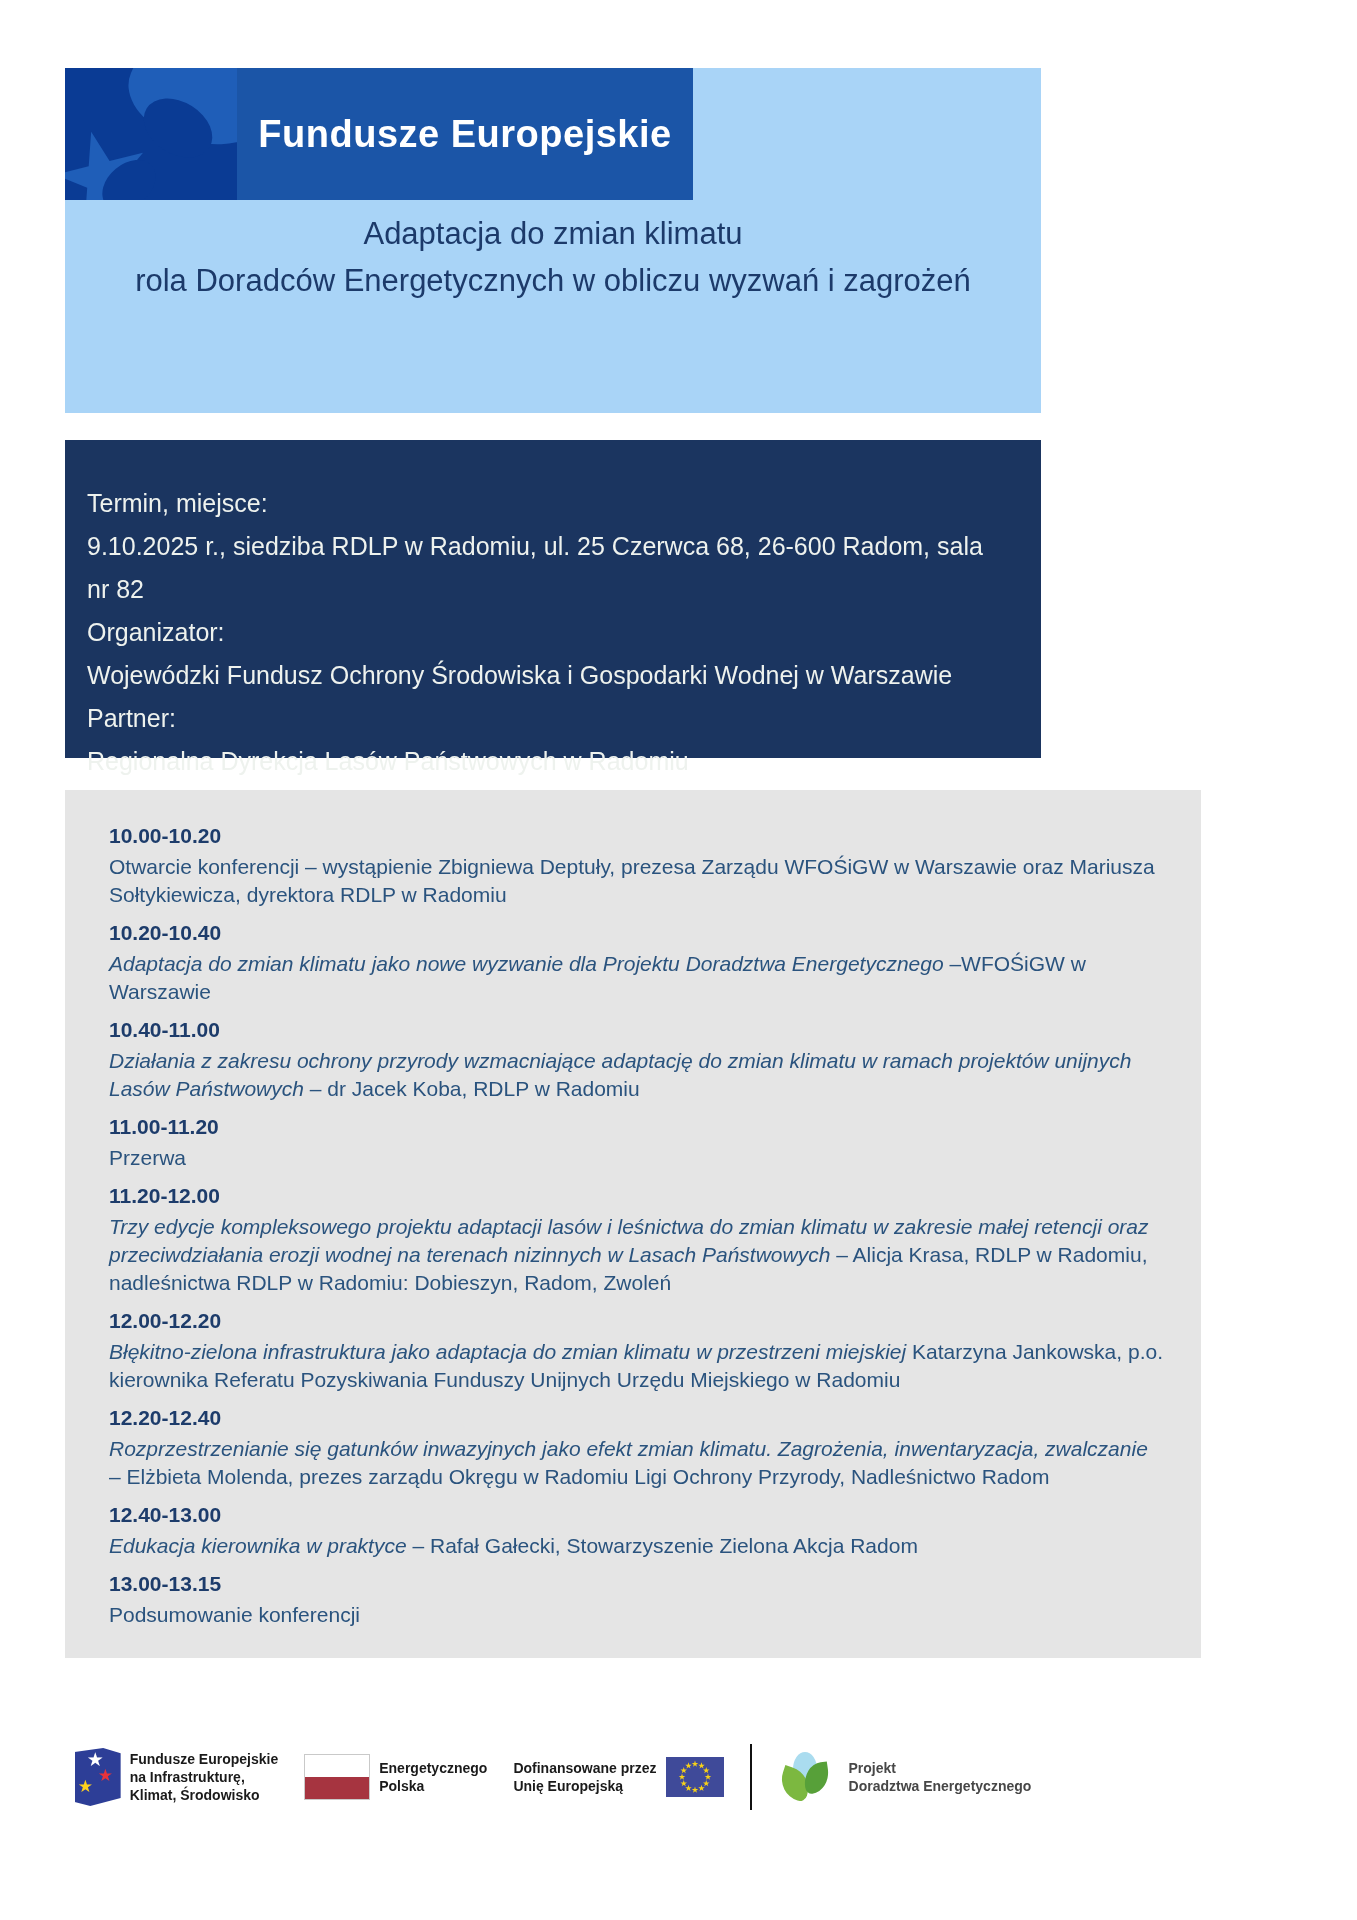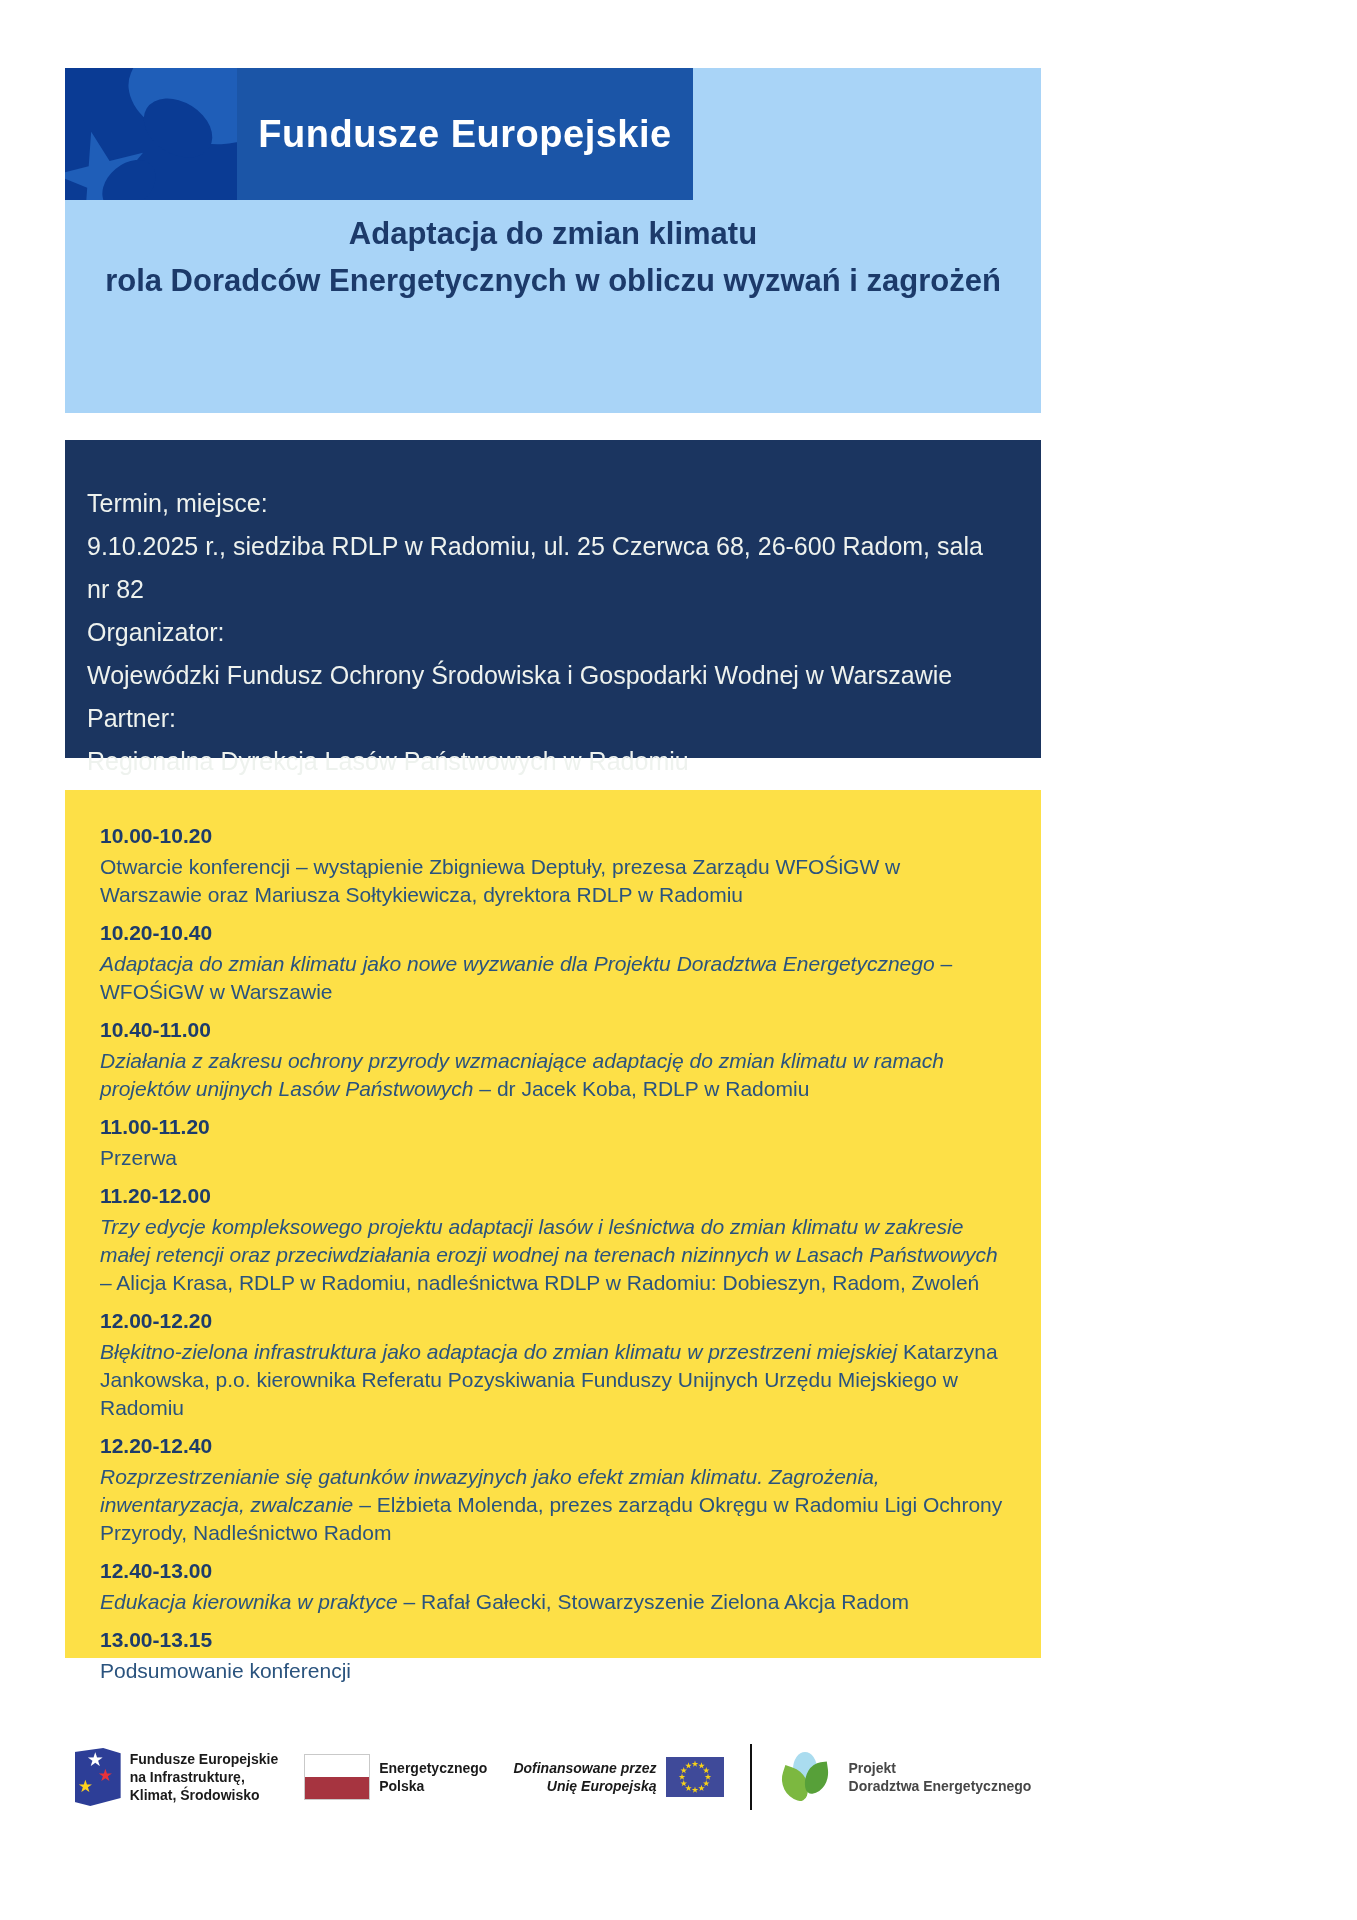--- a/index.html
+++ b/index.html
@@ -11,41 +11,41 @@
   .hero-band{position:absolute;left:0;top:0;width:628px;height:132px;background:#1b55a7;display:flex;}
   .fe-mark{flex:none;width:172px;height:132px;background:#0a3b94;position:relative;overflow:hidden;}
   .fe-mark span{position:absolute;display:block;}
   .m-blob1{width:150px;height:110px;background:#1f5eb8;border-radius:55% 45% 62% 38%;right:-44px;top:-34px;transform:rotate(24deg);}
   .m-blob2{width:74px;height:52px;background:#0a3b94;border-radius:50%;right:22px;top:34px;transform:rotate(32deg);}
   .m-star{left:-16px;bottom:-34px;font-size:118px;line-height:1;color:#1f5eb8;transform:rotate(-14deg);}
   .m-blob3{width:60px;height:42px;background:#0a3b94;border-radius:50%;left:34px;bottom:-6px;transform:rotate(-40deg);}
   .band-title{flex:1;display:flex;align-items:center;justify-content:center;color:#ffffff;
               font-weight:bold;font-size:38px;letter-spacing:0.5px;}
   .hero-titles{position:absolute;left:0;right:0;top:142px;text-align:center;color:#1c3a6a;
-               font-weight:bold;font-size:31px;line-height:47px;}
+               font-weight:normal;font-size:31px;line-height:47px;}
 
   
   .info-box{position:absolute;left:65px;top:440px;width:976px;height:318px;background:#1b3560;
             box-sizing:border-box;padding:42px 30px 0 22px;color:#eef2ee;font-size:25px;}
   .info-box p{margin:0;line-height:43px;font-weight:400;}
 
   
-  .agenda{position:absolute;left:65px;top:790px;width:976px;height:868px;background:#fde047;
-          box-sizing:border-box;padding:34px 38px 0 35px;color:#2a537e;font-size:21px;}
+  .agenda{position:absolute;left:65px;top:790px;width:1136px;height:868px;background:#e5e5e5;
+          box-sizing:border-box;padding:34px 38px 0 44px;color:#2a537e;font-size:21px;}
   .agenda .time{margin:12px 0 5px;font-weight:bold;color:#1d3c6b;}
   .agenda .time:first-child{margin-top:0;}
   .agenda .desc{margin:0;line-height:28px;}
   .agenda .it{font-style:italic;}
 
   
   .footer{position:absolute;left:65px;top:1722px;width:976px;height:110px;display:flex;
           align-items:center;justify-content:center;gap:26px;}
   .flogo{display:flex;align-items:center;gap:9px;}
   .ftext{font-size:14px;font-weight:bold;color:#1a1a1a;line-height:18px;}
-  .ftext.right{text-align:right;font-style:italic;}
+  .ftext.right{}
   .ftext.gray{color:#474747;font-size:14px;margin-left:8px;}
 
   .fe-flag{position:relative;width:46px;height:58px;background:#2d3e97;
            clip-path:polygon(0 7%,62% 0,100% 9%,100% 86%,34% 100%,0 93%);}
   .fe-flag .st{position:absolute;line-height:1;}
   .st.w{left:12px;top:2px;font-size:19px;color:#ffffff;}
   .st.r{left:23px;top:19px;font-size:17px;color:#e8333a;}
   .st.y{left:3px;top:30px;font-size:17px;color:#ffd21e;}
 
   .pl-flag{width:66px;height:46px;border:1px solid #c9c9c9;box-sizing:border-box;}

